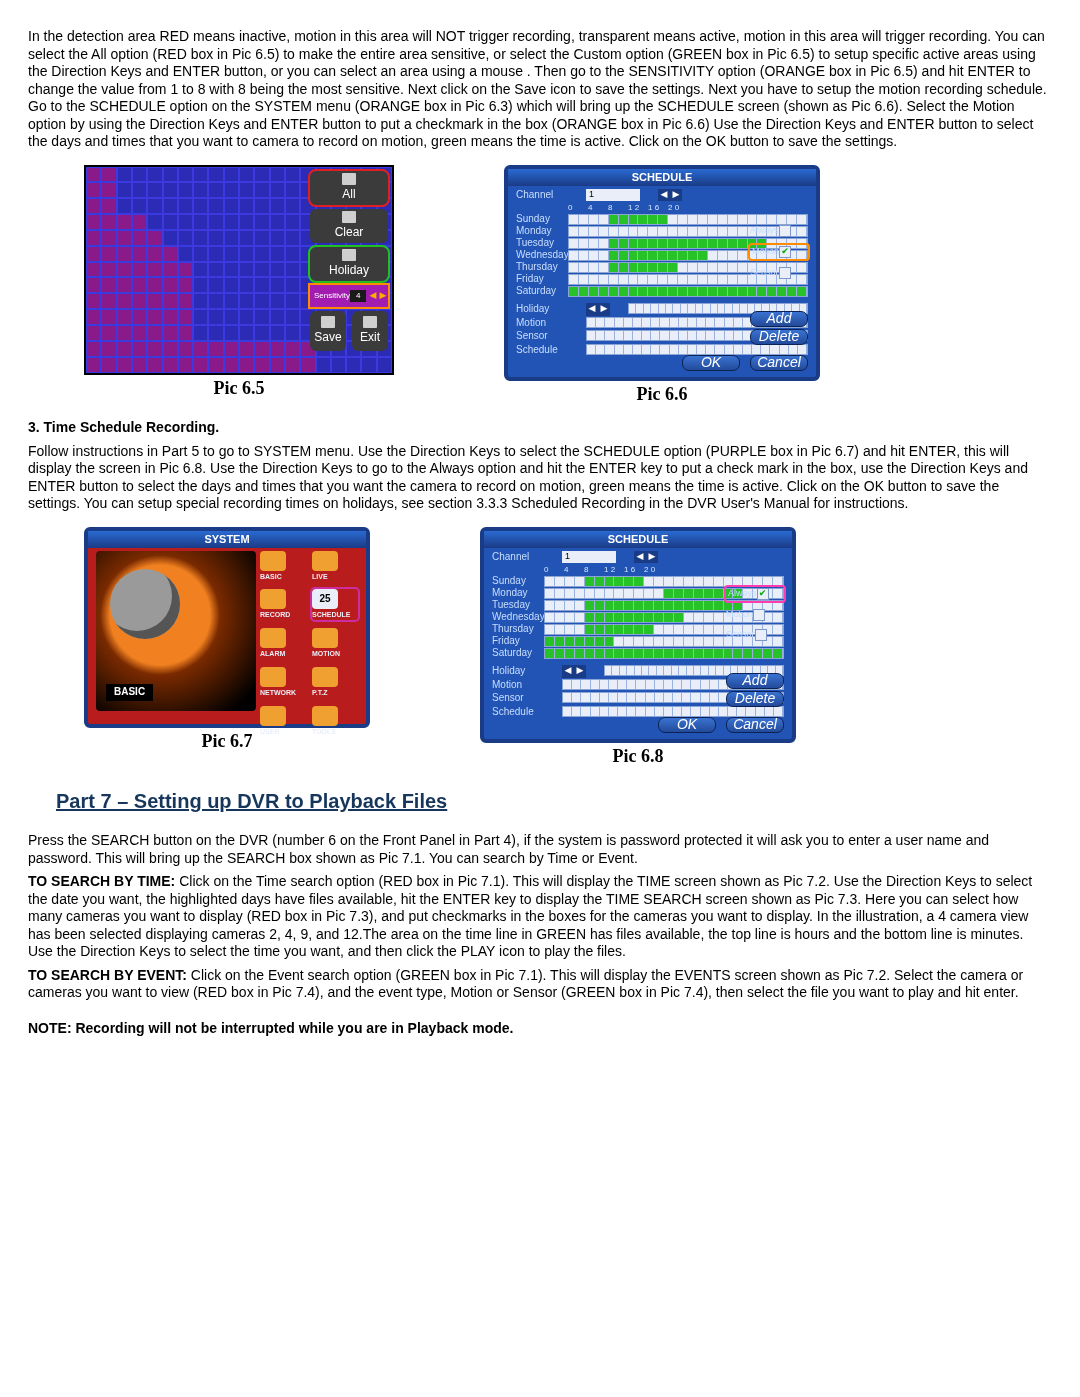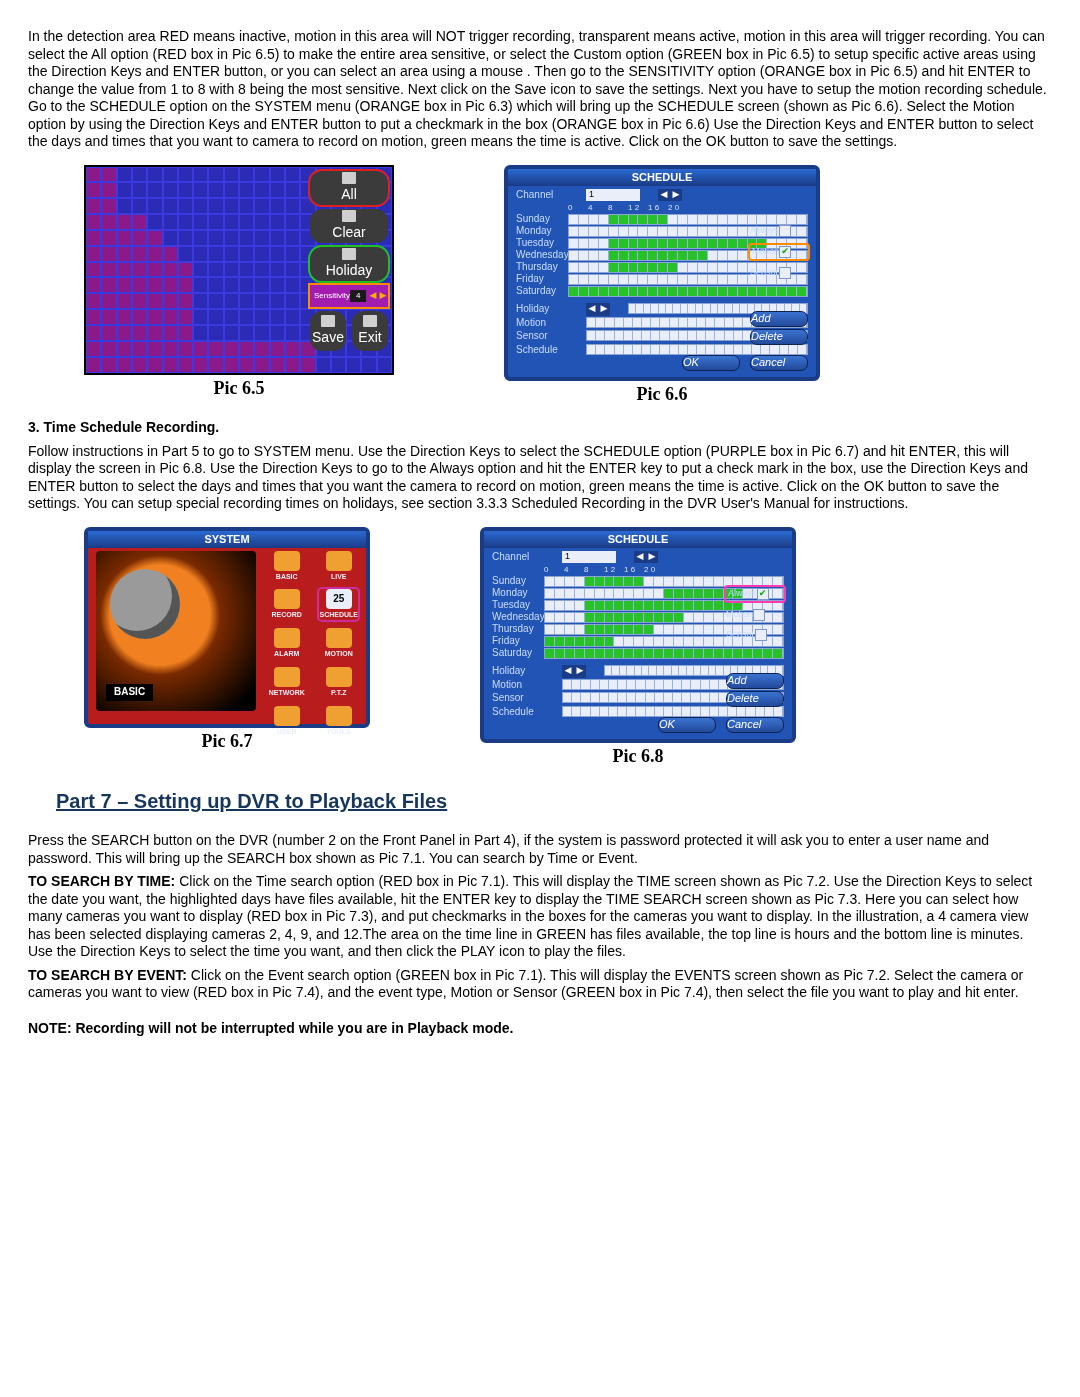--- a/index.html
+++ b/index.html
@@ -16,21 +16,21 @@
   .figrow { display: flex; gap: 110px; margin: 14px 0 14px 56px; }
   .figcol { display: flex; flex-direction: column; align-items: center; }
   .caption { font-family: "Times New Roman", serif; font-weight: bold; font-size: 18px; margin-top: 2px; }
 
   
   .pic65 { width: 306px; height: 206px; background:#2b2bb6; position:relative; border:2px solid #000; }
   .pic65 .cells { position:absolute; inset:0; display:grid; grid-template-columns:repeat(20,1fr); grid-template-rows:repeat(13,1fr); }
   .pic65 .cells div { border:1px solid #3a3ae0; }
   .pic65 .cells .in { background:#8a1a8a; } 
   .pic65 .panel { position:absolute; right:4px; top:4px; width:78px; display:flex; flex-direction:column; gap:4px; }
-  .pic65 .btn { height:34px; background:#3b3b3b; border-radius:12px; display:flex; flex-direction:column; align-items:center; justify-content:center; color:#fff; font-size:14px; }
+  .pic65 .btn { height:34px; background:#3b3b3b; border-radius:6px; display:flex; flex-direction:column; align-items:center; justify-content:center; color:#fff; font-size:12px; }
   .pic65 .btn .ic { width:14px; height:12px; background:#cfcfcf; border-radius:1px; margin-bottom:2px; }
   .pic65 .btn.hl-red   { outline:2px solid #e02020; }
   .pic65 .btn.hl-green { outline:2px solid #20c020; }
   .pic65 .sens { height:22px; background:#a21caf; outline:2px solid #ff8c00; display:flex; align-items:center; padding:0 4px; color:#fff; font-size:8px; }
   .pic65 .sens .val { background:#1a1a1a; padding:1px 6px; margin-left:auto; }
   .pic65 .sens .arr { margin-left:3px; color:#ffae00; font-size:9px; }
   .pic65 .rowbtn { display:flex; gap:6px; }
   .pic65 .rowbtn .btn { flex:1; height:40px; }
 
   
@@ -48,34 +48,34 @@
   .sched .bar { flex:1; height:9px; background:#e9eef8; display:grid; grid-template-columns:repeat(24,1fr); border:1px solid #8aa4d6; }
   .sched .bar div{ border-right:1px solid #9ab2df; }
   .sched .bar .g{ background:#27c227; }
   .sched .legend { position:absolute; right:8px; top:56px; width:58px; display:flex; flex-direction:column; gap:8px; }
   .sched .legend .item{ display:flex; align-items:center; font-size:9px; }
   .sched .check{ width:10px; height:10px; background:#e9eef8; border:1px solid #7d97c9; display:inline-flex; align-items:center; justify-content:center; font-size:9px; color:#0a0; }
   .sched .hl-orange{ outline:2px solid #ff8c00; padding:1px 2px; border-radius:2px; }
   .sched .hl-pink{ outline:2px solid #ff3cb0; padding:1px 2px; border-radius:2px; }
   .sched .extras{ margin-top:6px; }
   .sched .extras .ch{ margin-bottom:1px; }
-  .sched .sidebtn{ position:absolute; right:8px; width:56px; height:14px; background:linear-gradient(#3a73d2,#234a9a); border:1px solid #0b2254; border-radius:7px; color:#fff; font-size:11px; font-style:italic; text-align:left; line-height:13px; }
+  .sched .sidebtn{ position:absolute; right:8px; width:56px; height:14px; background:linear-gradient(#3a73d2,#234a9a); border:1px solid #0b2254; border-radius:7px; color:#fff; font-size:14px; font-style:italic; text-align:center; line-height:13px; }
   .sched .ok    { bottom:6px; right:76px; }
   .sched .cancel{ bottom:6px; }
   .sched .add   { top:142px; }
   .sched .del   { top:160px; }
 
   
   .sys { width:278px; height:193px; border:4px solid #1a3b86; background:#b91c1c; border-radius:6px; position:relative; color:#fff; font-size:9px; }
   .sys .title { position:absolute; top:0; left:0; right:0; text-align:center; font-weight:bold; background:linear-gradient(#2a6ad2,#1a3b86); padding:2px 0; font-size:11px; }
   .sys .bg { position:absolute; left:8px; top:20px; width:160px; height:160px; background:radial-gradient(circle at 40% 40%, #f08020 0 50px, #7a2a00 60px, #000 120px); border-radius:4px; overflow:hidden; }
   .sys .bg::after{ content:""; position:absolute; left:14px; top:18px; width:70px; height:70px; background:#9a9a9a; border-radius:50%; box-shadow: inset -8px -8px 0 #555; }
   .sys .basic { position:absolute; left:10px; bottom:10px; background:#000; padding:2px 8px; font-weight:bold; font-size:10px; }
   .sys .grid { position:absolute; right:8px; top:20px; width:98px; display:grid; grid-template-columns:1fr 1fr; gap:8px 6px; }
-  .sys .item { display:flex; flex-direction:column; align-items:center; gap:2px;margin-left:8px; }
+  .sys .item { display:flex; flex-direction:column; gap:2px; }
   .sys .ic { width:26px; height:20px; background:#f0a030; border-radius:4px; }
   .sys .lab{ font-size:7px; font-weight:bold; color:#e9eef8; }
   .sys .hl-purple{ outline:2px solid #cc2da0; border-radius:3px; }
 
   .part7 { color:#16365c; font-weight:bold; font-size:20px; text-decoration:underline; margin:22px 0 18px 28px; }
 </style>
 </head>
 <body>
 
 <p>In the detection area RED means inactive, motion in this area will NOT trigger recording, transparent means active, motion in this area will trigger recording. You can select the All option (RED box in Pic 6.5) to make the entire area sensitive, or select the Custom option (GREEN box in Pic 6.5) to setup specific active areas using the Direction Keys and ENTER button, or you can select an area using a mouse . Then go to the SENSITIVITY option (ORANGE box in Pic 6.5) and hit ENTER to change the value from 1 to 8 with 8 being the most sensitive. Next click on the Save icon to save the settings. Next you have to setup the motion recording schedule. Go to the SCHEDULE option on the SYSTEM menu (ORANGE box in Pic 6.3) which will bring up the SCHEDULE screen (shown as Pic 6.6).  Select the Motion option by using the Direction Keys and ENTER button to put a checkmark in the box (ORANGE box in Pic 6.6) Use the Direction Keys and ENTER button to select the days and times that you want to camera to record on motion, green means the time is active. Click on the OK button to save the settings.</p>
@@ -1174,21 +1174,21 @@
       <div class="sidebtn del">Delete</div>
       <div class="sidebtn ok">OK</div>
       <div class="sidebtn cancel">Cancel</div>
     </div>
     <div class="caption">Pic 6.8</div>
   </div>
 </div>
 
 <div class="part7">Part 7 – Setting up DVR to Playback Files</div>
 
-<p>Press the SEARCH button on the DVR (number 2 on the Front Panel in Part 4), if the system is password protected it will ask you to enter a user name and password. This will bring up the SEARCH box shown as Pic 7.1. You can search by Time or Event.</p>
+<p>Press the SEARCH button on the DVR (number 6 on the Front Panel in Part 4), if the system is password protected it will ask you to enter a user name and password. This will bring up the SEARCH box shown as Pic 7.1. You can search by Time or Event.</p>
 <p>
   <span class="bold"> TO SEARCH BY TIME: </span><span>Click on the Time search option (RED box in Pic 7.1). This will display the TIME screen shown as Pic 7.2. Use the Direction Keys to select the date you want, the highlighted days have files available, hit the ENTER key to display the TIME SEARCH screen shown as Pic 7.3. Here you can select how many cameras you want to display (RED box in Pic 7.3), and put checkmarks in the boxes for the cameras you want to display. In the illustration, a 4 camera view has been selected displaying cameras 2, 4, 9, and 12.The area on the time line in GREEN has files available, the top line is hours and the bottom line is minutes.  Use the Direction Keys to select the time you want, and then click the PLAY icon to play the files.</span>
 </p>
 <p>
   <span class="bold">TO SEARCH BY EVENT: </span><span>Click on the Event search option (GREEN box in Pic 7.1). This will display the EVENTS screen shown as Pic 7.2. Select the camera or cameras you want to view (RED box in Pic 7.4), and the event type, Motion or Sensor (GREEN box in Pic 7.4), then select the file you want to play and hit enter.</span>
 </p>
 <p style="height:6px"></p>
 <p class="bold">NOTE: Recording will not be interrupted while you are in Playback mode.</p>
 
 </body></html>

